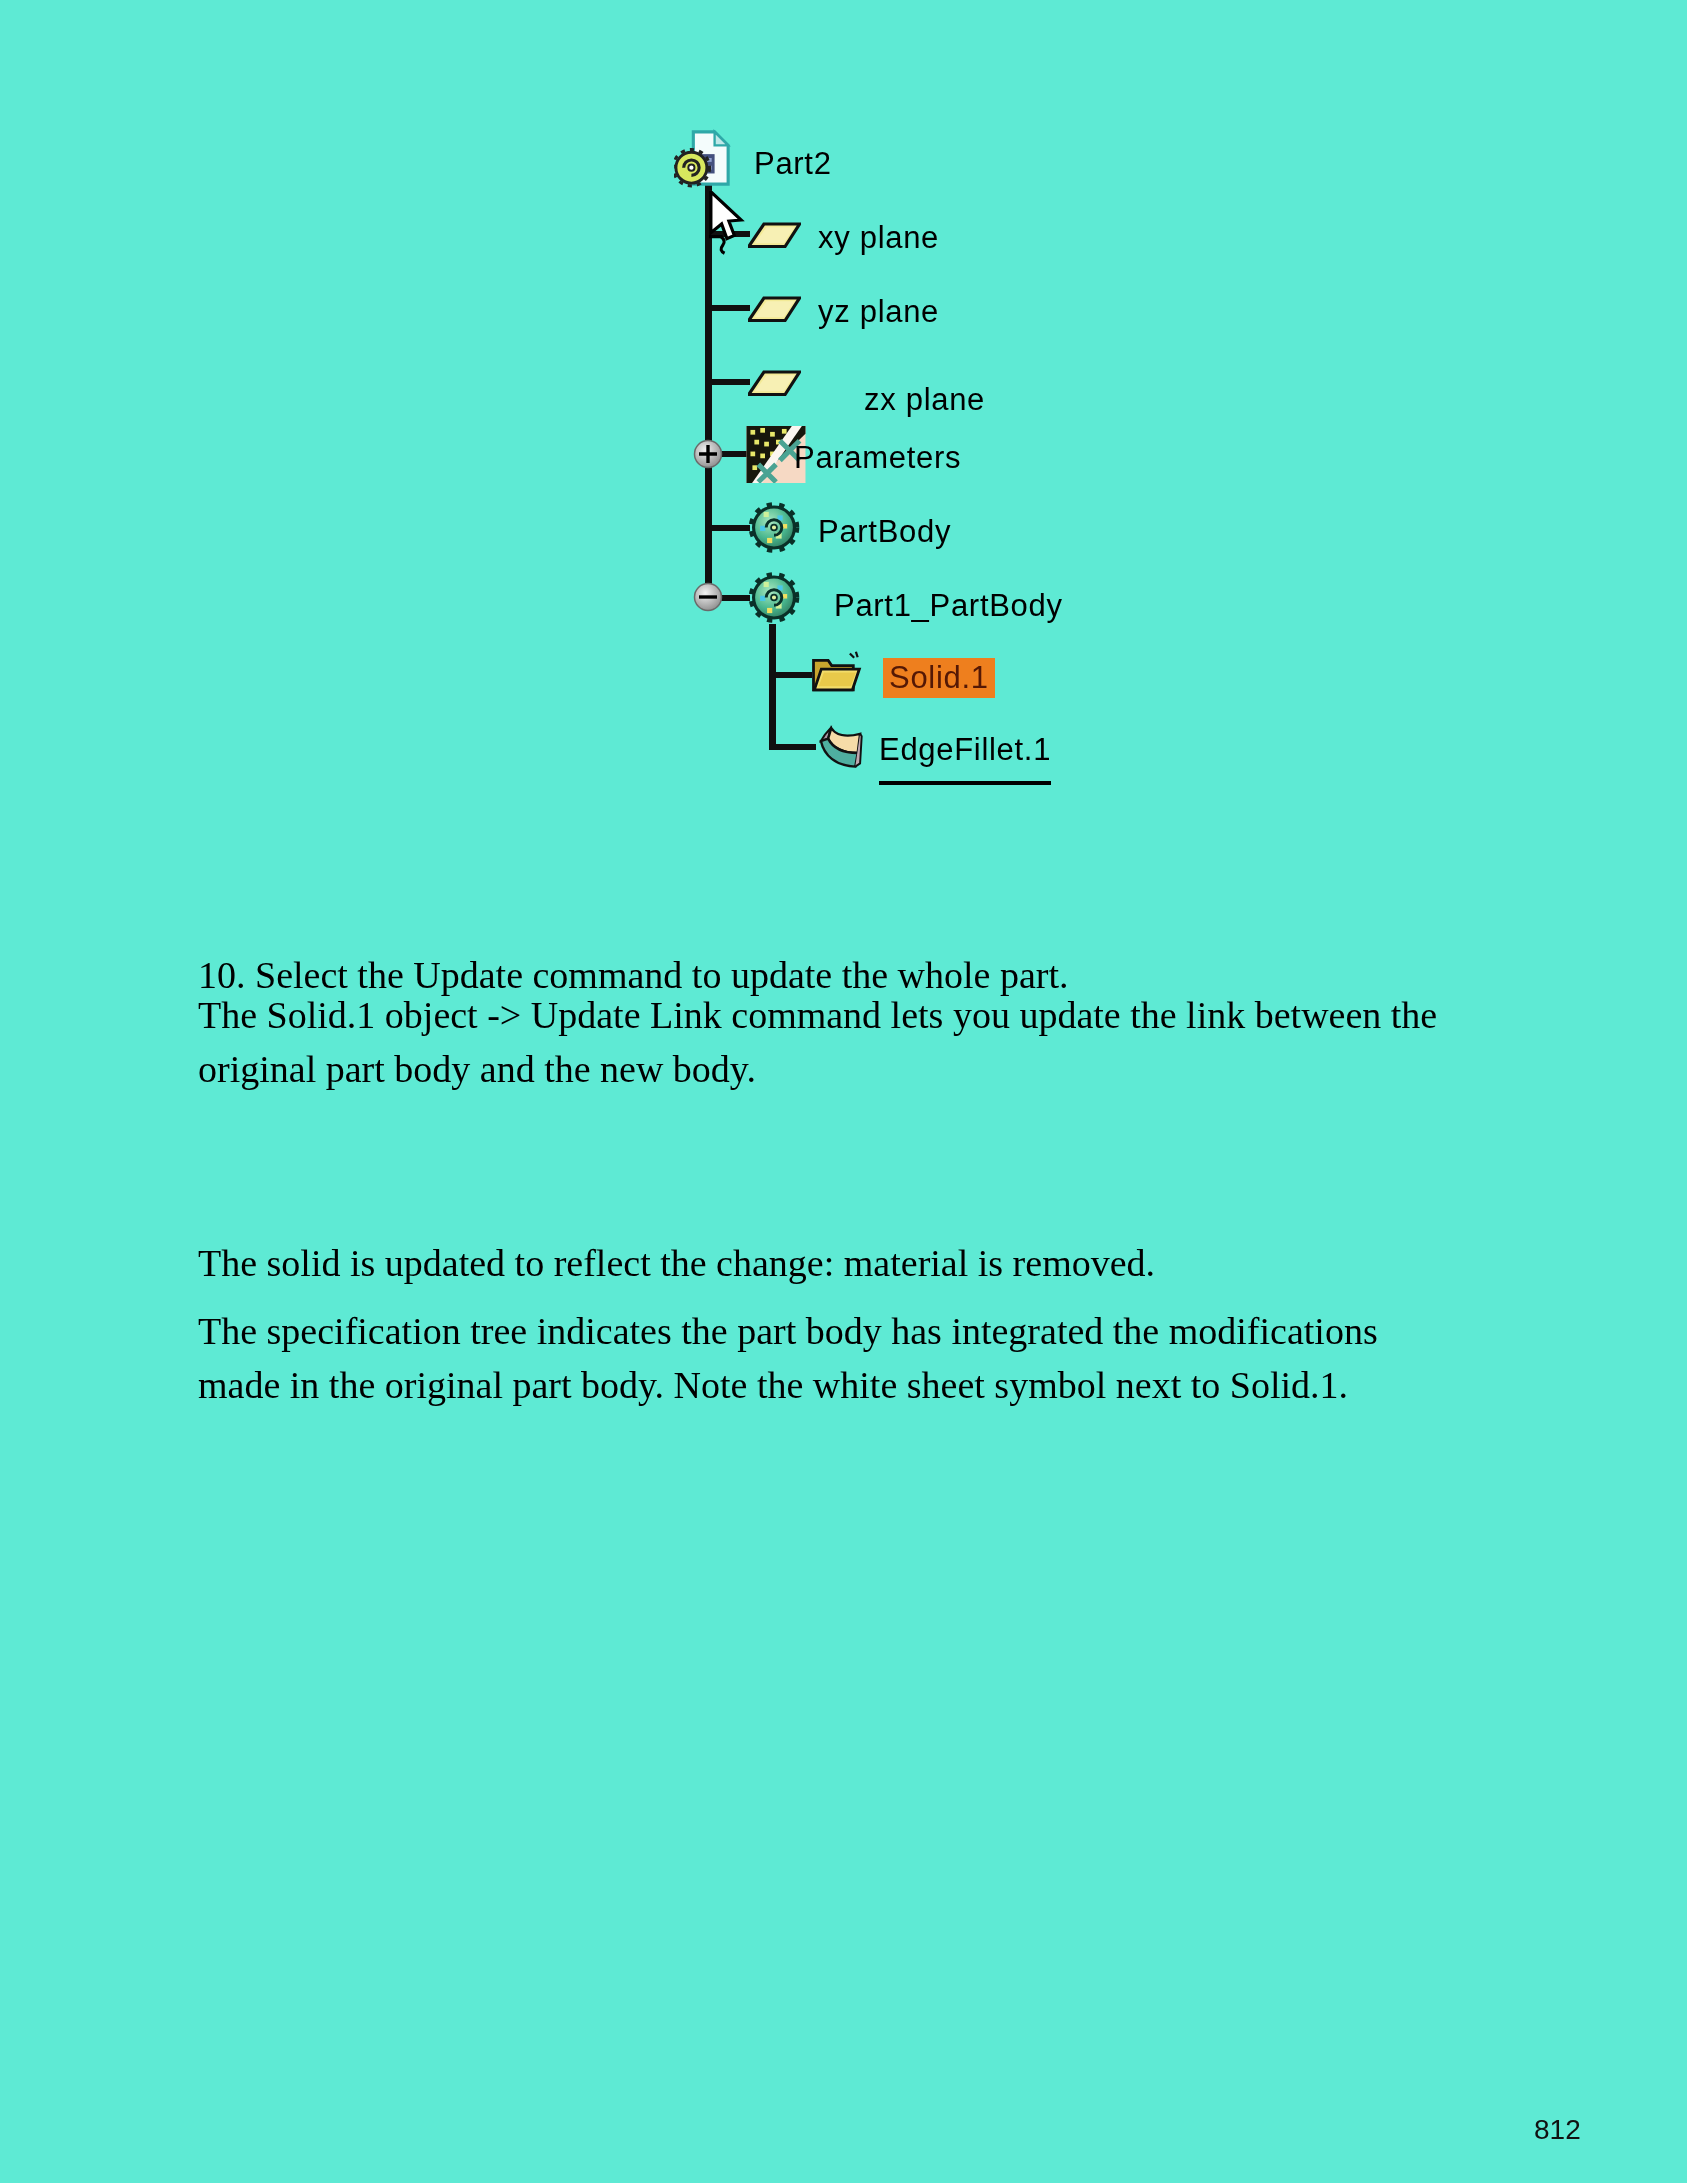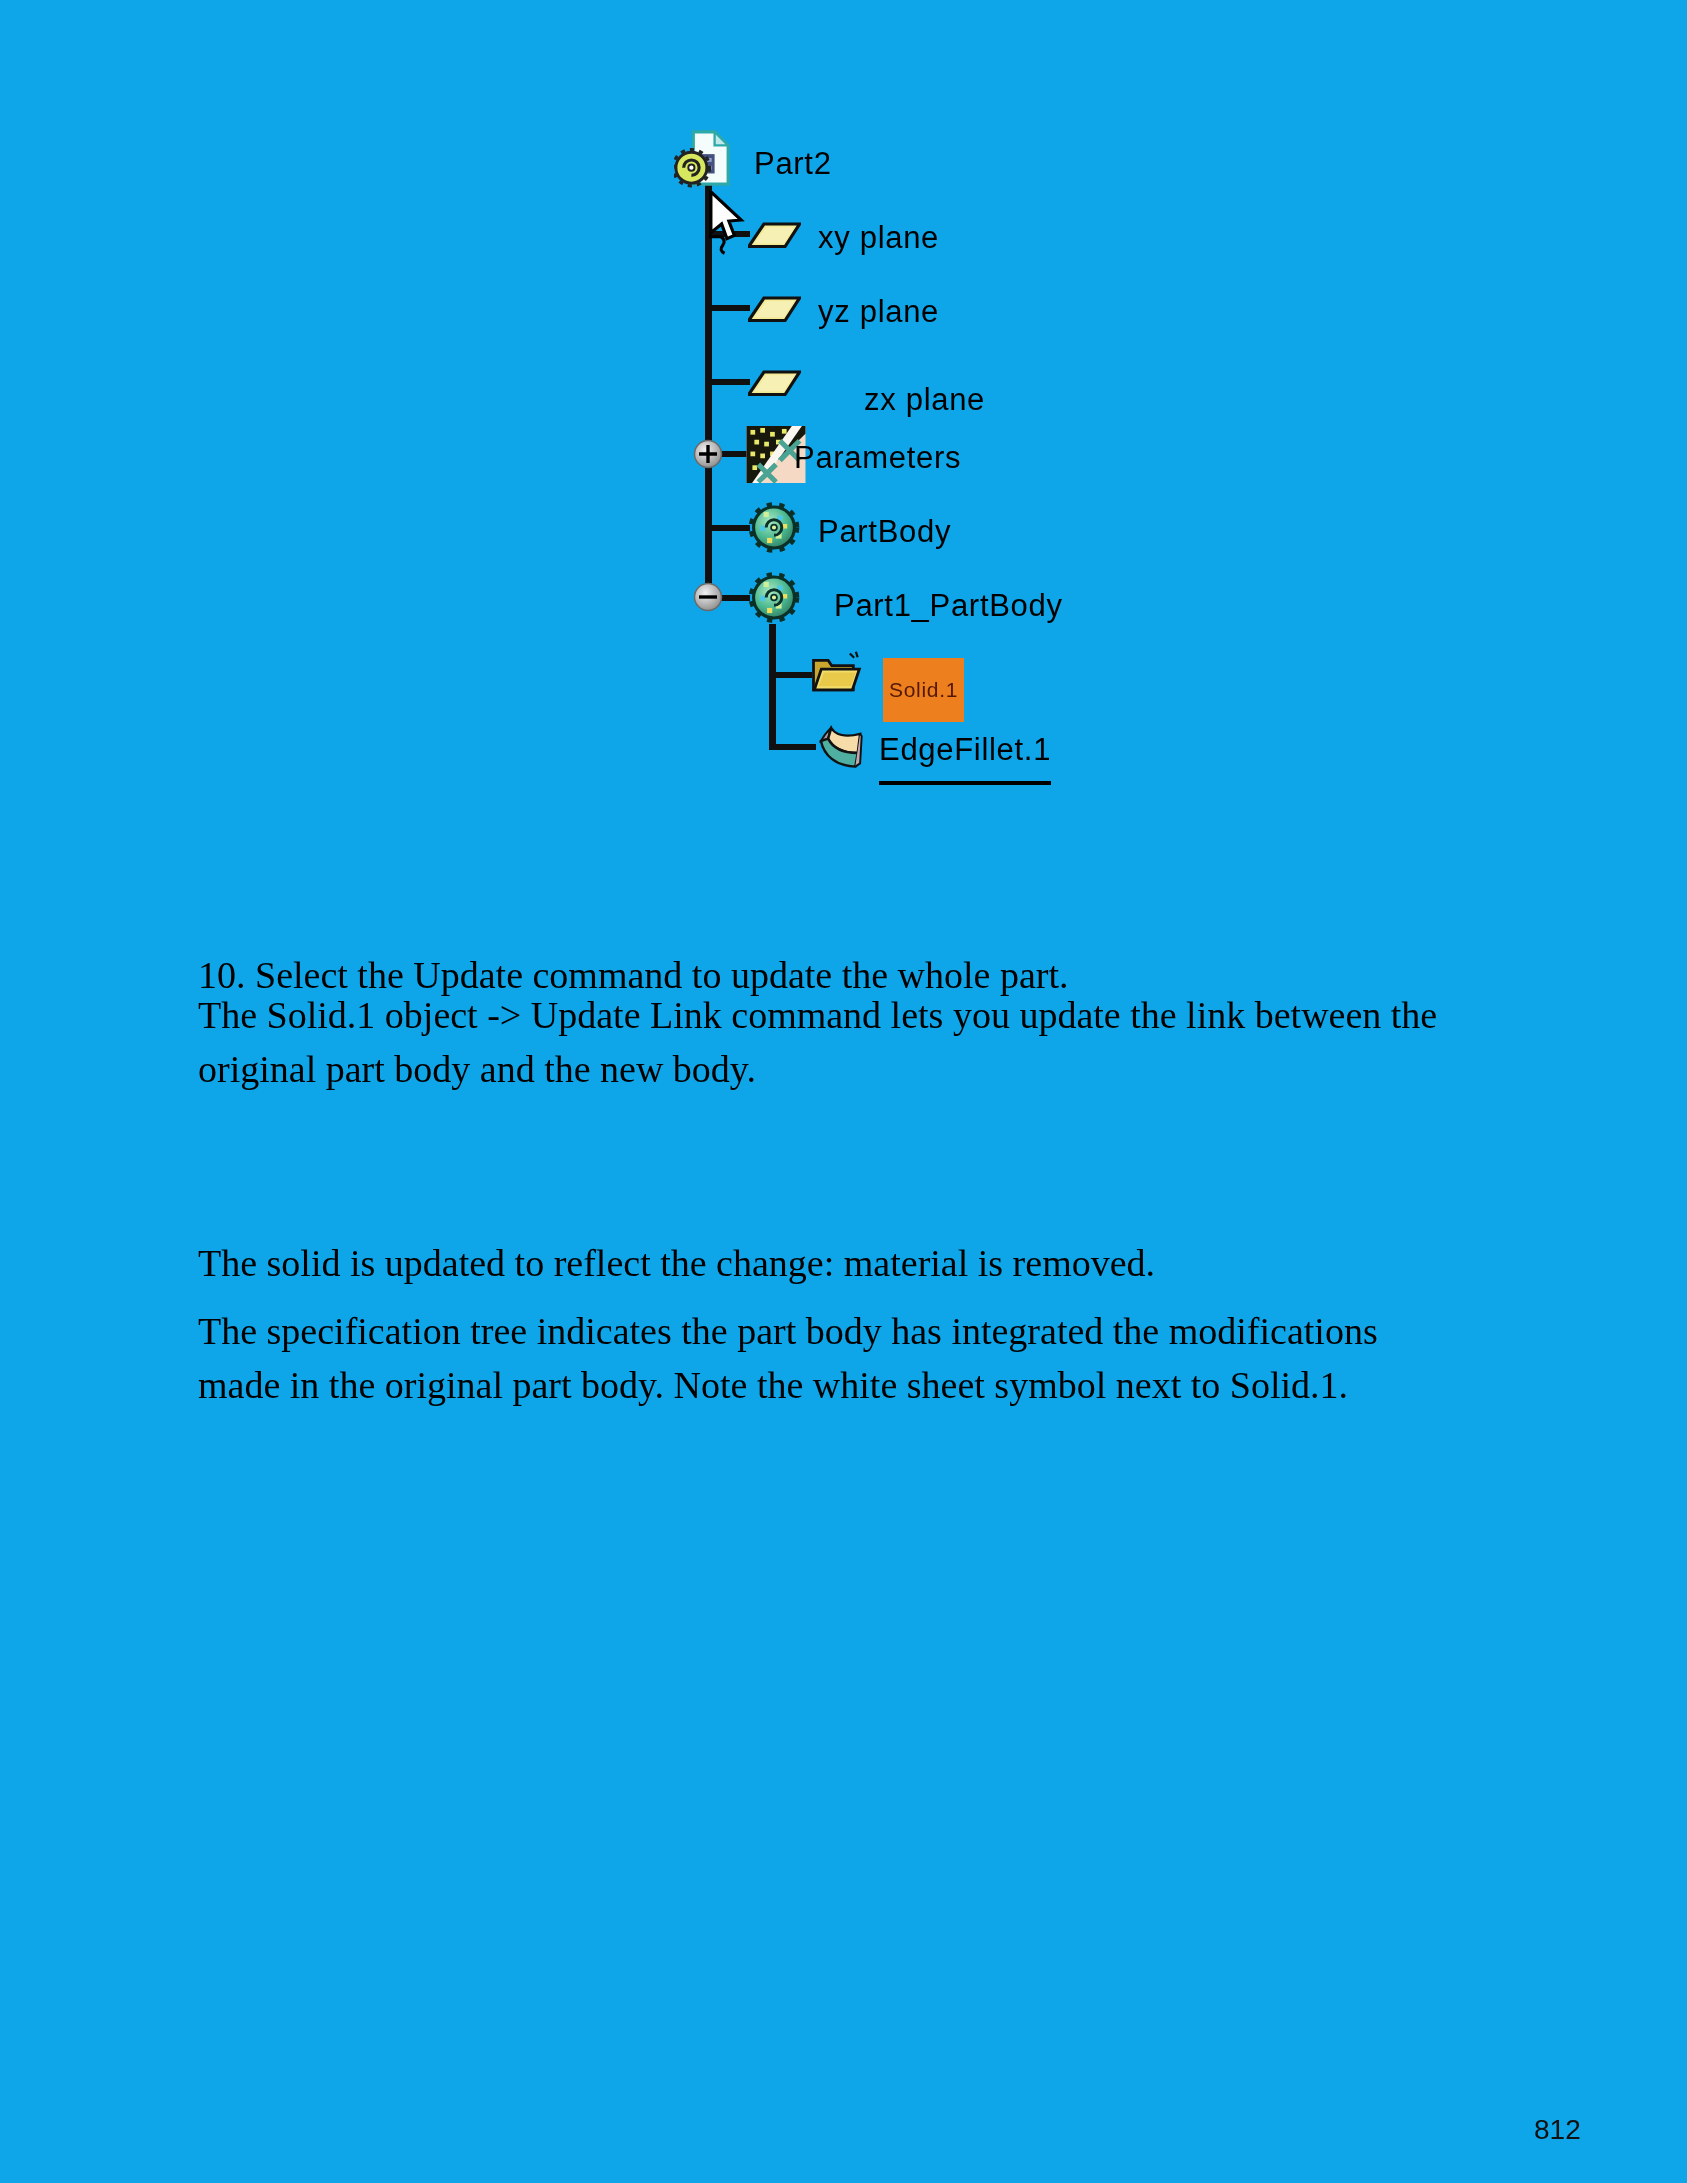--- a/index.html
+++ b/index.html
@@ -1,38 +1,38 @@
 <!DOCTYPE html>
 <html style="font-size:10.6px"><head>
 <meta charset="utf-8">
 <style>
   html,body{margin:0;padding:0;}
   body{background:#888;}
   .page{
     position:relative;
     width:1687px;height:2183px;
-    background:#0ea5e9;
+    background:#5eead4;
     overflow:hidden;
     font-family:"Liberation Serif", serif;
   }
   
   .tree{position:absolute;left:0;top:0;width:1687px;height:794px;}
   .tline{position:absolute;background:#101010;}
   .trow-label{
     position:absolute;
     font-family:"Liberation Sans", sans-serif;
     font-size:31px;line-height:33px;color:#000;
     letter-spacing:0.7px;white-space:nowrap;
   }
   .sel-label{
     position:absolute;
     font-family:"Liberation Sans", sans-serif;
-    font-size:21px;line-height:40px;
+    font-size:31px;line-height:40px;
     letter-spacing:0.7px;white-space:nowrap;
-    display:inline-block;padding:12px 6px;
+    display:inline-block;padding:0 6px;
   }
   .link-label{
     position:absolute;
     font-family:"Liberation Sans", sans-serif;
     font-size:31px;line-height:34px;color:#000;
     letter-spacing:0.7px;white-space:nowrap;
     border-bottom:4.6px solid #000;padding-bottom:14px;
   }
   .ticon{position:absolute;}
   

